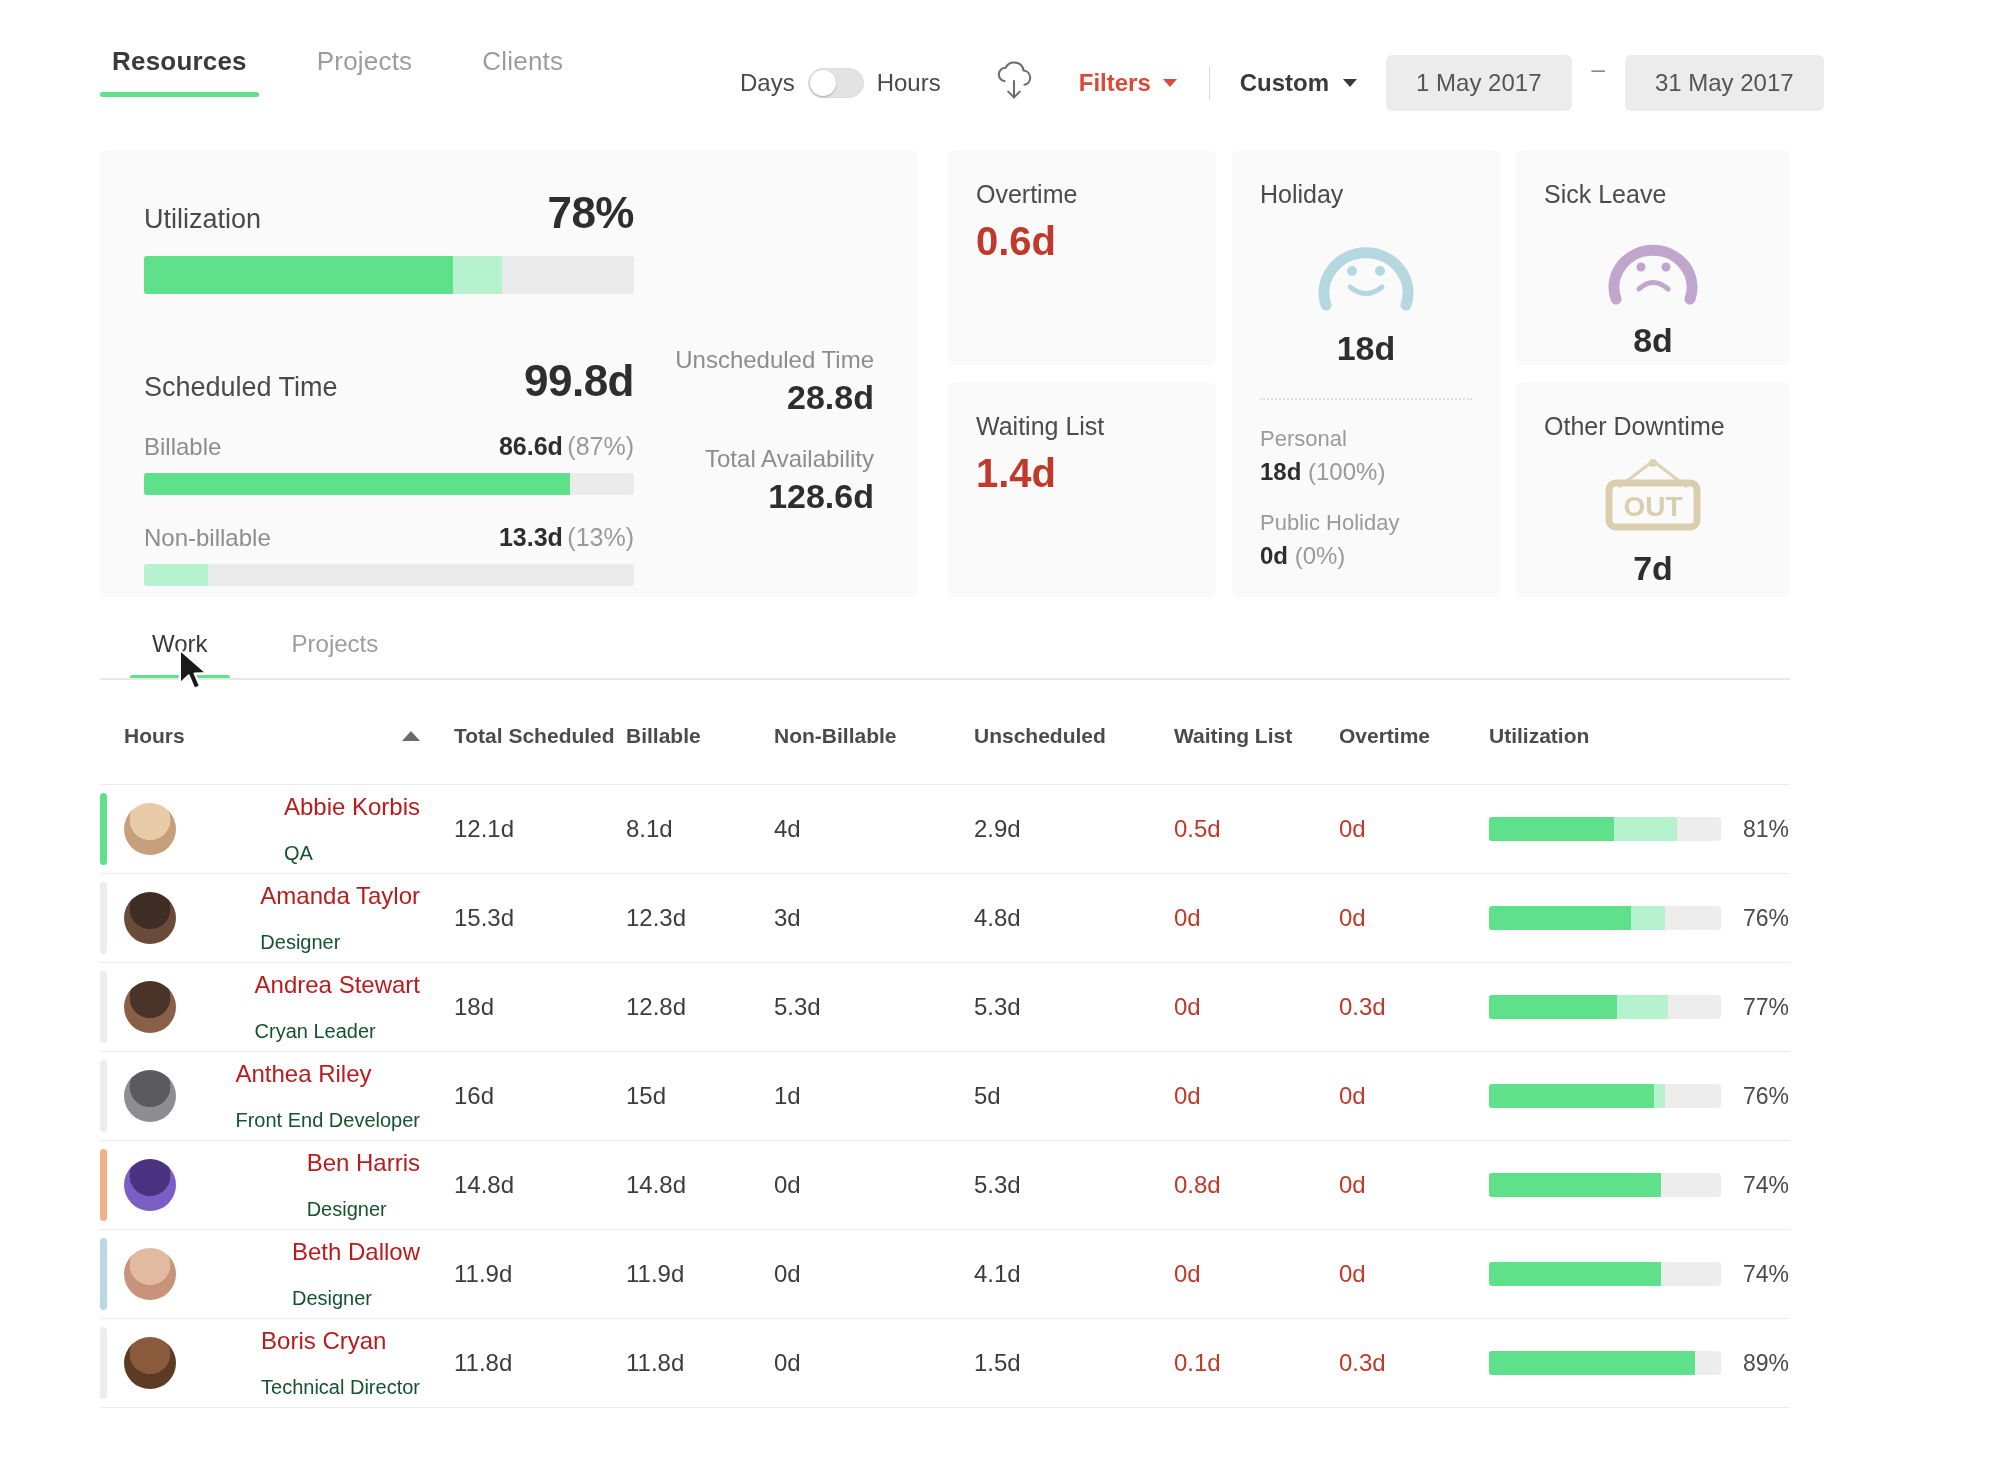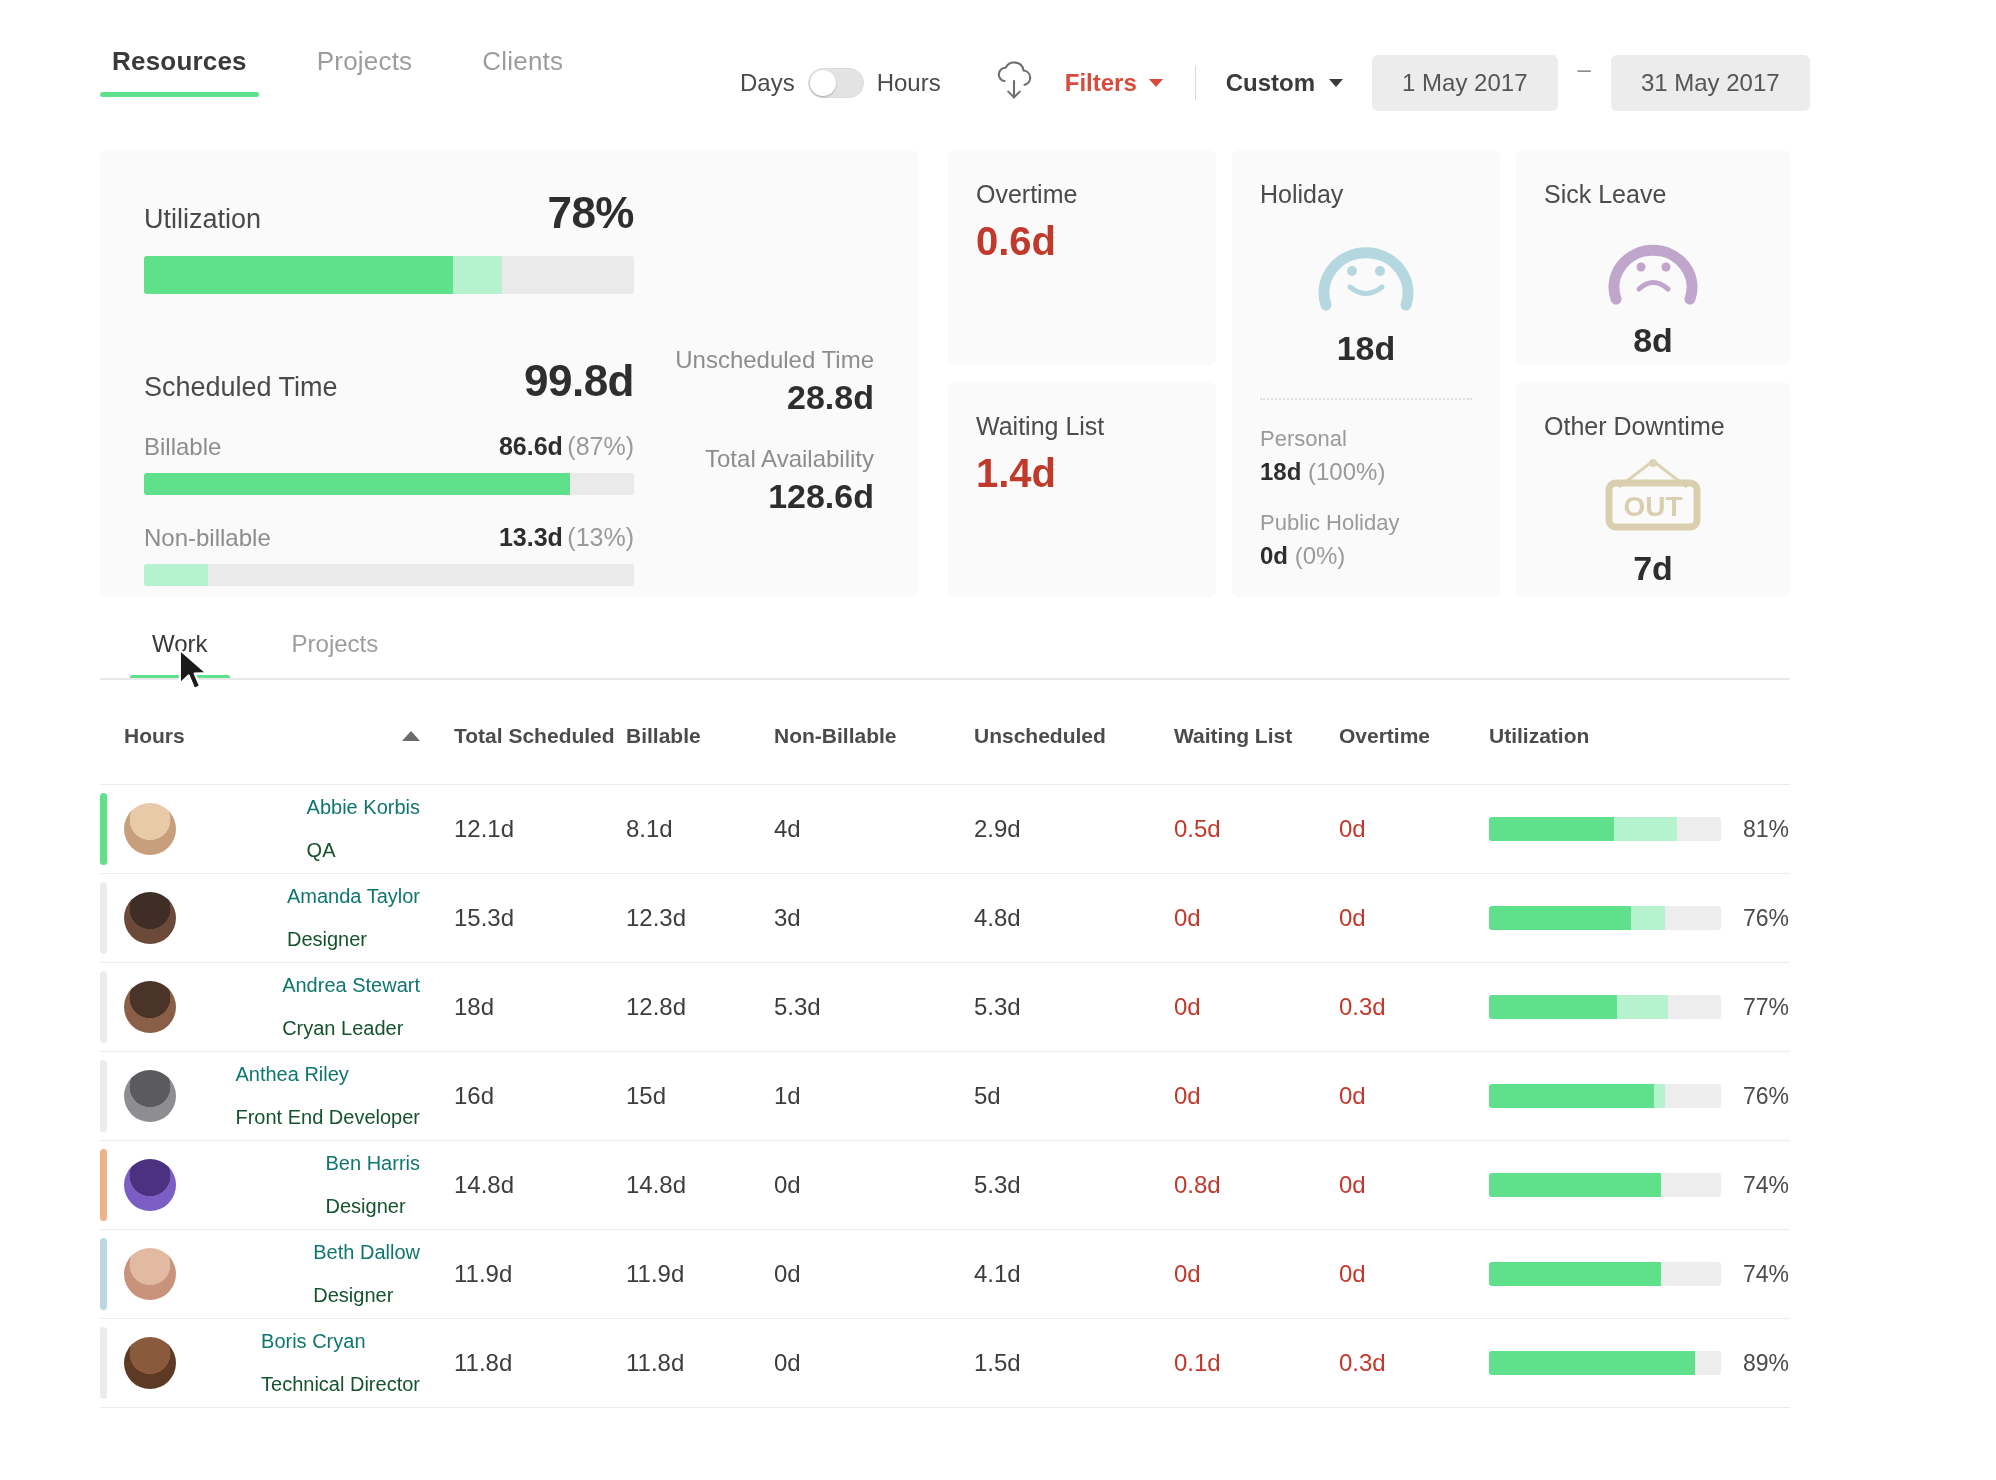--- a/index.html
+++ b/index.html
@@ -34,21 +34,21 @@
   .switch {
     width: 56px; height: 30px; border-radius: 15px; background: #e3e3e3; position: relative; cursor: pointer;
     border: 1px solid #dcdcdc;
   }
   .switch .knob {
     position: absolute; left: 1px; top: 1px; width: 26px; height: 26px; border-radius: 50%;
     background: #ffffff; box-shadow: 0 1px 2px rgba(0,0,0,.25);
   }
   .dl-icon { margin-left: 50px; width: 46px; height: 46px; cursor: pointer; }
   .filters {
-    margin-left: 28px; display: flex; align-items: center; gap: 12px; color: #d84b3a;
+    margin-left: 42px; display: flex; align-items: center; gap: 12px; color: #d84b3a;
     font-size: 24px; font-weight: 700; cursor: pointer;
   }
   .divider-v { margin-left: 32px; width: 1px; height: 34px; background: #d9d9d9; }
   .custom {
     margin-left: 30px; display: flex; align-items: center; gap: 14px; color: #3a3a3a;
     font-size: 24px; font-weight: 700; cursor: pointer;
   }
   .caret { display: inline-block; width: 0; height: 0;
     border-left: 7px solid transparent; border-right: 7px solid transparent; border-top: 8px solid currentColor; }
   .dates { margin-left: 29px; display: flex; align-items: flex-start; gap: 20px; }
@@ -136,21 +136,21 @@
   }
   .trow:first-of-type { border-top: 1px solid #ececec; }
   .trow .accent {
     position: absolute; left: 0; top: 8px; bottom: 8px; width: 7px; border-radius: 4px;
   }
   .avatar {
     width: 52px; height: 52px; border-radius: 50%; margin-right: 22px; flex: none;
     background: #d8d8d8; overflow: hidden; position: relative;
   }
   .cell-name { display: flex; align-items: center; }
-  .nm { font-size: 20px; color: #0f766e; line-height: 1.18; }
+  .nm { font-size: 24px; color: #b91c1c; line-height: 1.18; }
   .rl { font-size: 20px; color: #14532d; margin-top: 20px; }
   .td { font-size: 24px; color: #3d3d3d; }
   .td.red { color: #c0392b; }
   .util-cell { display: flex; align-items: center; gap: 22px; }
   .tbar { width: 232px; height: 24px; border-radius: 3px; background: #ededed; display: flex; overflow: hidden; }
   .pct { font-size: 23px; color: #4b4b4b; }
   .table-bottom { border-top: 1px solid #ececec; height: 1px; }
 </style>
 </head>
 <body>

